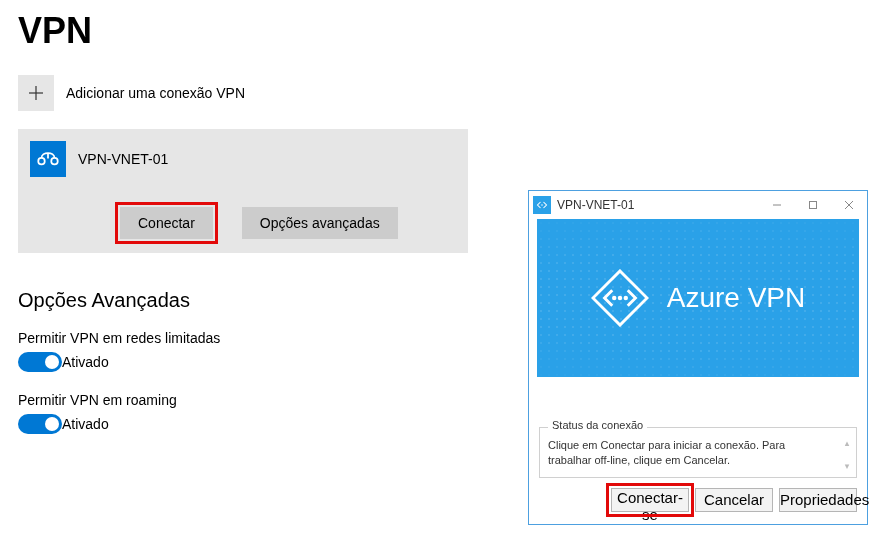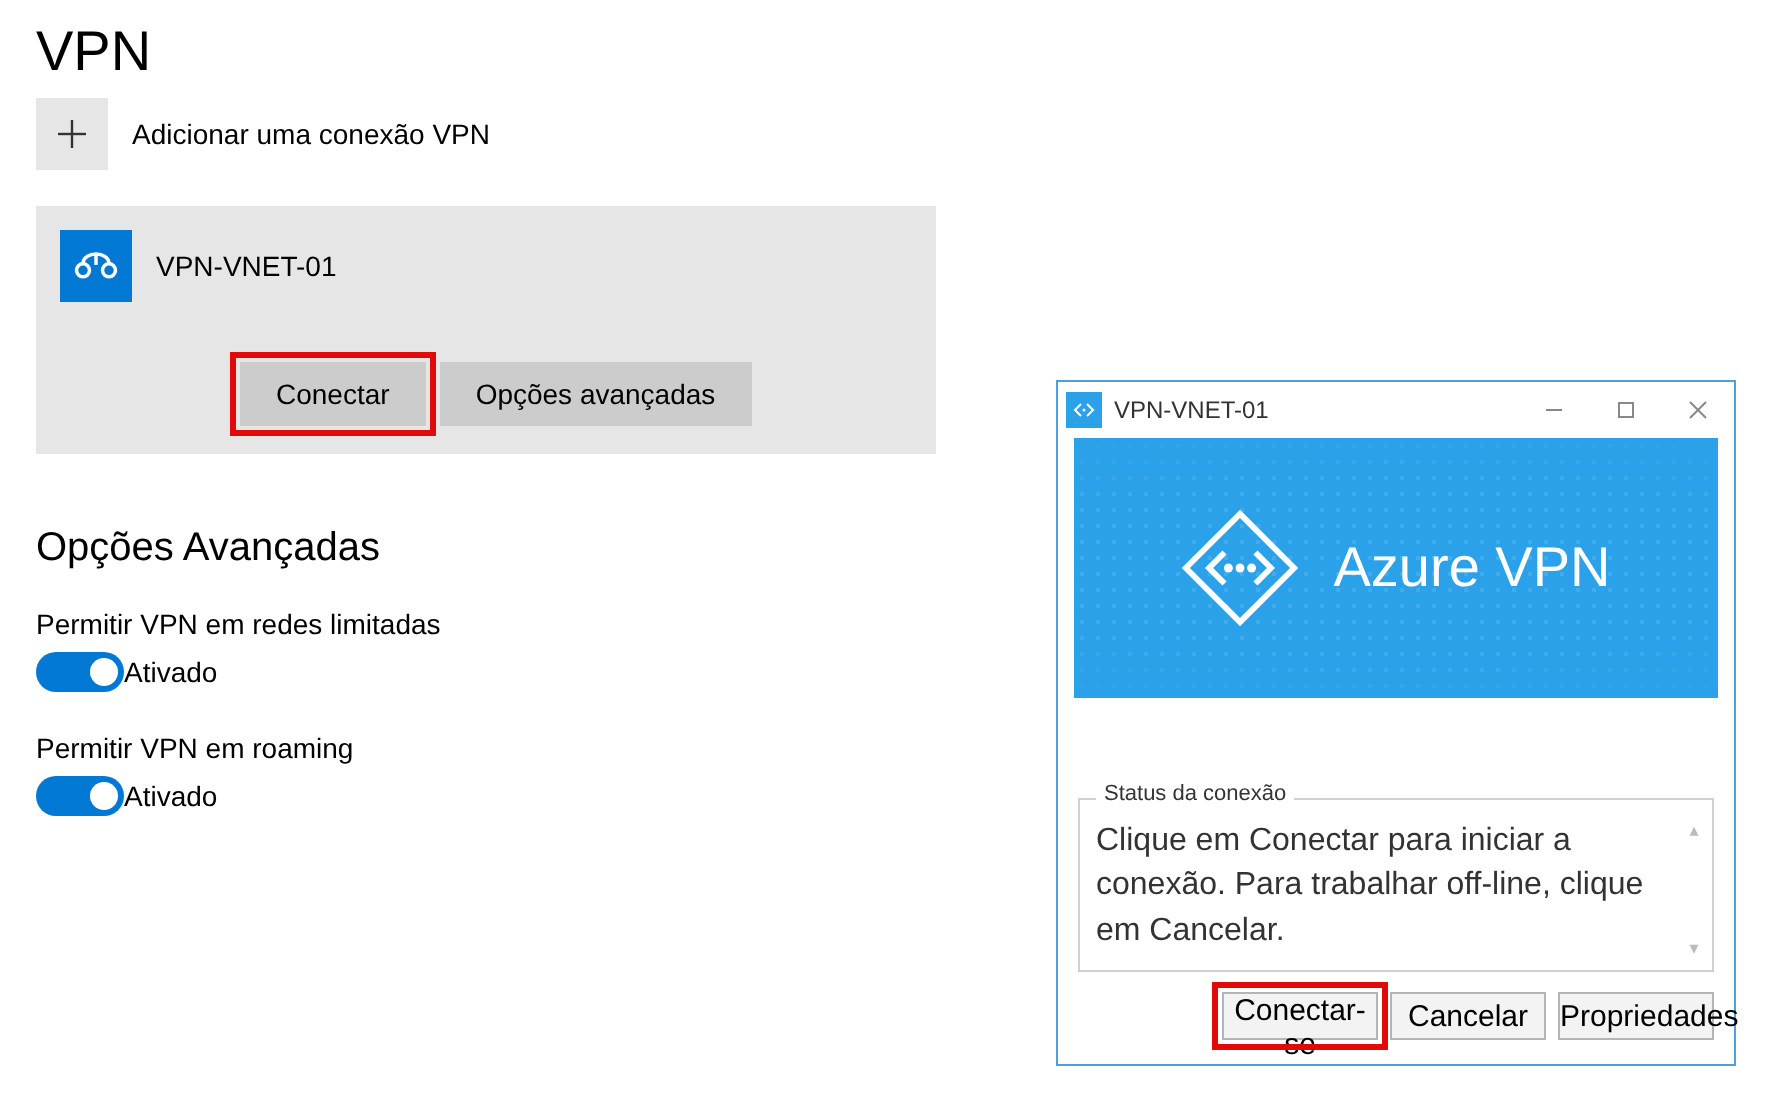--- a/index.html
+++ b/index.html
@@ -13,23 +13,23 @@
       color: #000;
     }
     
     .settings {
       position: absolute;
       left: 18px;
       top: 10px;
       width: 470px;
     }
     .page-title {
-      font-size: 28px;
-      font-weight: 400;
-      margin-bottom: 7px;
+      font-size: 36px;
+      font-weight: 700;
+      margin-bottom: 23px;
     }
     .add-row {
       display: flex;
       align-items: center;
       margin-bottom: 18px;
     }
     .add-tile {
       width: 36px;
       height: 36px;
       background: #e6e6e6;
@@ -54,21 +54,21 @@
       height: 36px;
       background: #0078d4;
       display: flex;
       align-items: center;
       justify-content: center;
       margin-right: 12px;
     }
     .conn-icon svg { stroke: #fff; }
     .conn-actions {
       display: flex;
-      gap: 7px;
+      gap: 29px;
       margin: 30px 0 0 90px;
     }
     .btn {
       background: #cccccc;
       border: none;
       padding: 8px 18px;
       font-size: 14px;
       font-family: inherit;
       cursor: pointer;
     }
@@ -133,21 +133,21 @@
       width: 36px;
       height: 28px;
       display: flex;
       align-items: center;
       justify-content: center;
       cursor: pointer;
       color: #888;
     }
     .banner {
       margin: 0 8px;
-      height: 130px;
+      height: 158px;
       background: #2aa1e8;
       position: relative;
       overflow: hidden;
       display: flex;
       align-items: center;
       justify-content: center;
       gap: 18px;
     }
     .banner-dots {
       position:absolute; inset:0;
@@ -176,21 +176,21 @@
     .status-legend {
       position: absolute;
       top: -9px;
       left: 8px;
       background: #fff;
       padding: 0 4px;
       font-size: 11px;
       color: #333;
     }
     .status-text {
-      font-size: 16px;
+      font-size: 11px;
       color: #333;
       line-height: 1.4;
       padding-right: 14px;
     }
     .status-scroll {
       position: absolute;
       right: 4px;
       top: 10px;
       bottom: 6px;
       width: 10px;

